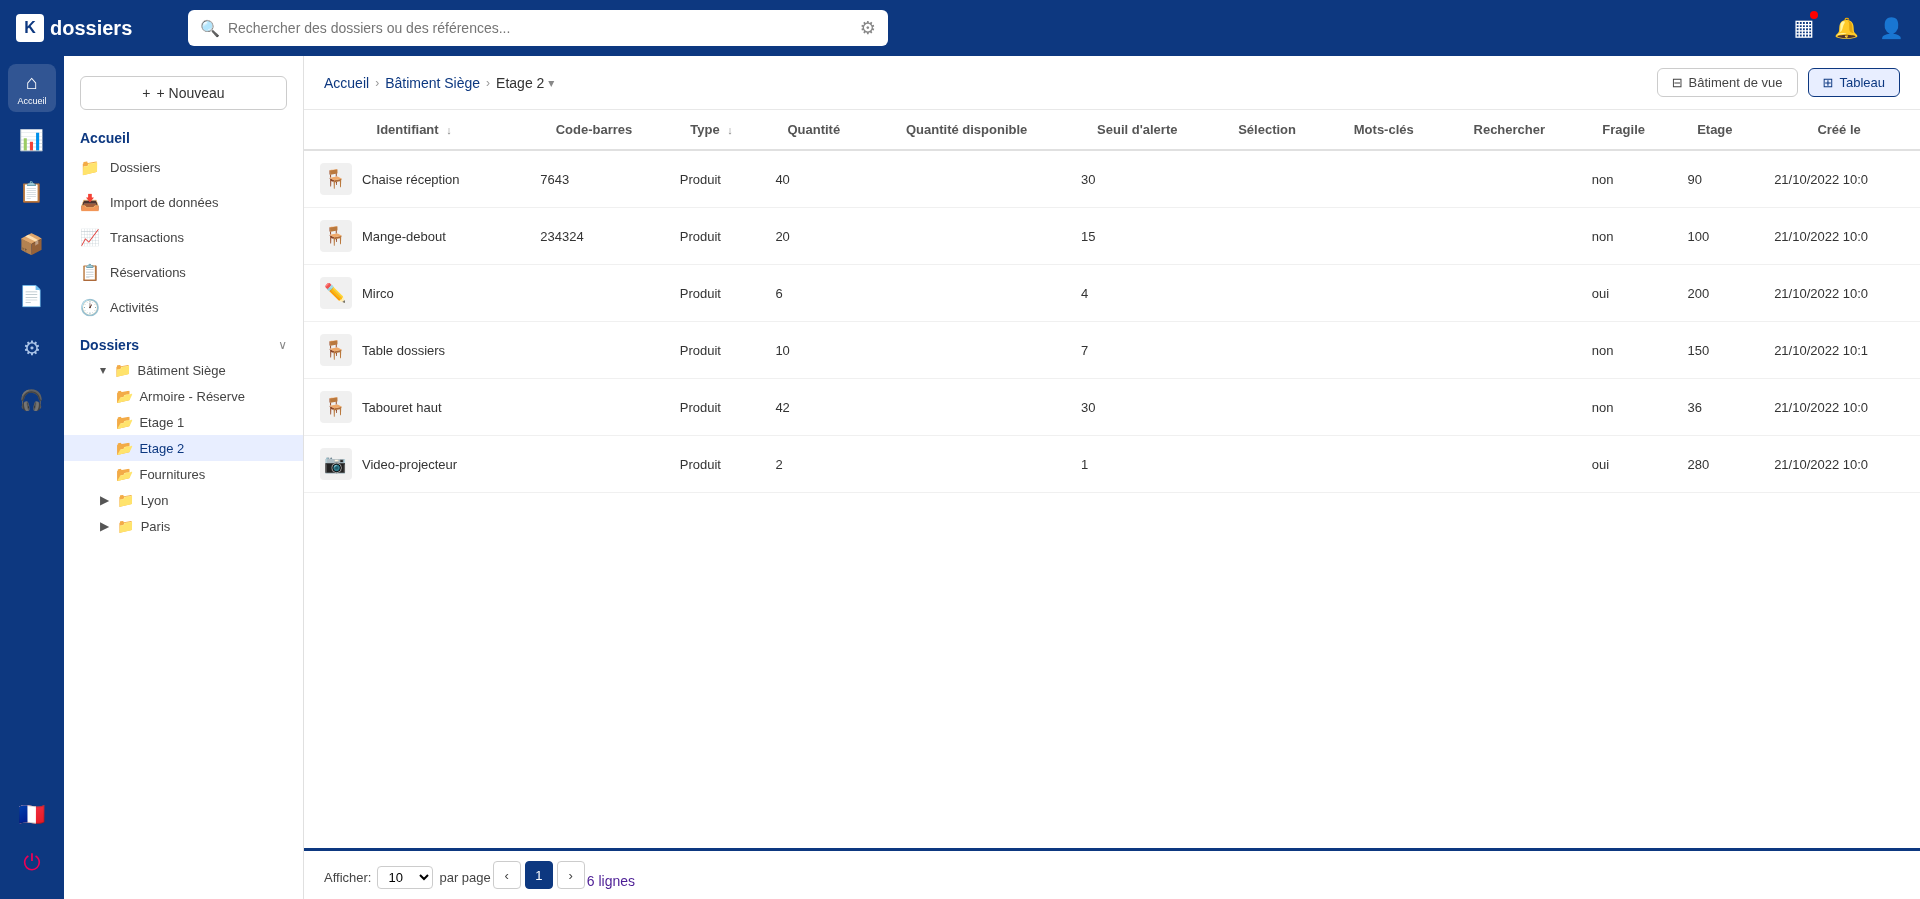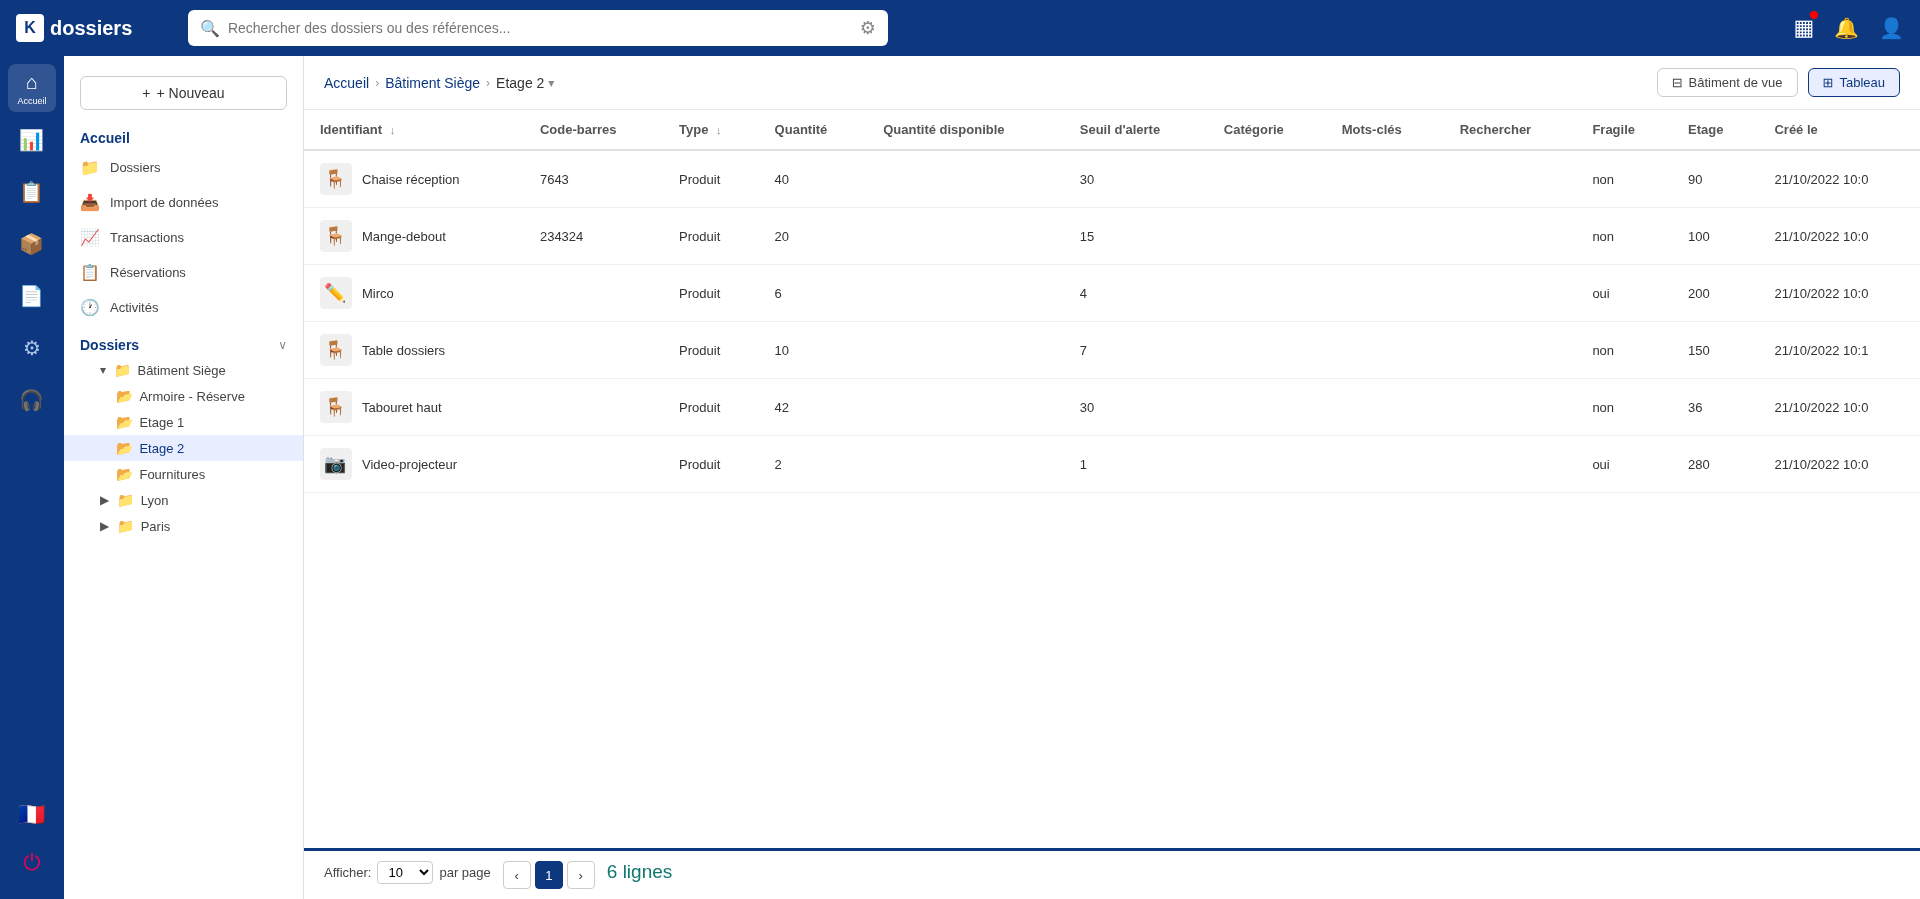--- a/index.html
+++ b/index.html
@@ -250,21 +250,21 @@
       width: 100%;
       border-collapse: collapse;
       min-width: 1200px;
     }
     thead tr {
       background: white;
       border-bottom: 2px solid #e0e0e0;
     }
     th {
       padding: 12px 16px;
-      text-align: left;
+      text-align: center;
       font-weight: 600;
       font-size: 13px;
       color: #555;
       white-space: nowrap;
       position: sticky;
       top: 0;
       background: white;
       z-index: 1;
     }
     th .sort-icon { font-size: 11px; color: #888; margin-left: 4px; }
@@ -289,22 +289,22 @@
       justify-content: center;
       font-size: 18px;
       flex-shrink: 0;
     }
 
     
     .pagination-bar {
       border-top: 3px solid #0d3880;
       padding: 10px 20px;
       display: flex;
-      align-items: flex-start;
-      gap: 12px;
+      align-items: flex-end;
+      gap: 2px;
       background: white;
       font-size: 13px;
       color: #444;
     }
     .per-page-select {
       display: flex;
       align-items: center;
       gap: 6px;
     }
     .per-page-dropdown {
@@ -328,21 +328,21 @@
       justify-content: center;
       border: 1px solid #ccc;
       border-radius: 4px;
       background: white;
       cursor: pointer;
       font-size: 13px;
       color: #444;
     }
     .page-btn.active { background: #0d3880; color: white; border-color: #0d3880; }
     .page-btn-arrow { background: transparent; border: 1px solid #ccc; }
-    .total-label { color: #0f766e; font-size: 19px; }
+    .total-label { color: #4c1d95; font-size: 14px; }
   </style>
 </head>
 <body>
 
 <nav class="topnav">
   <div class="topnav-logo">
     <div class="k-badge">K</div>
     <span>dossiers</span>
   </div>
   <div class="search-bar">
@@ -506,21 +506,21 @@
             <th>
               <span>Quantité</span>
             </th>
             <th>
               <span>Quantité disponible</span>
             </th>
             <th>
               <span>Seuil d'alerte</span>
             </th>
             <th>
-              <span>Catégorie</span>
+              <span>Sélection</span>
             </th>
             <th>
               <span>Mots-clés</span>
             </th>
             <th>
               <span>Rechercher</span>
             </th>
             <th>
               <span>Fragile</span>
             </th>

